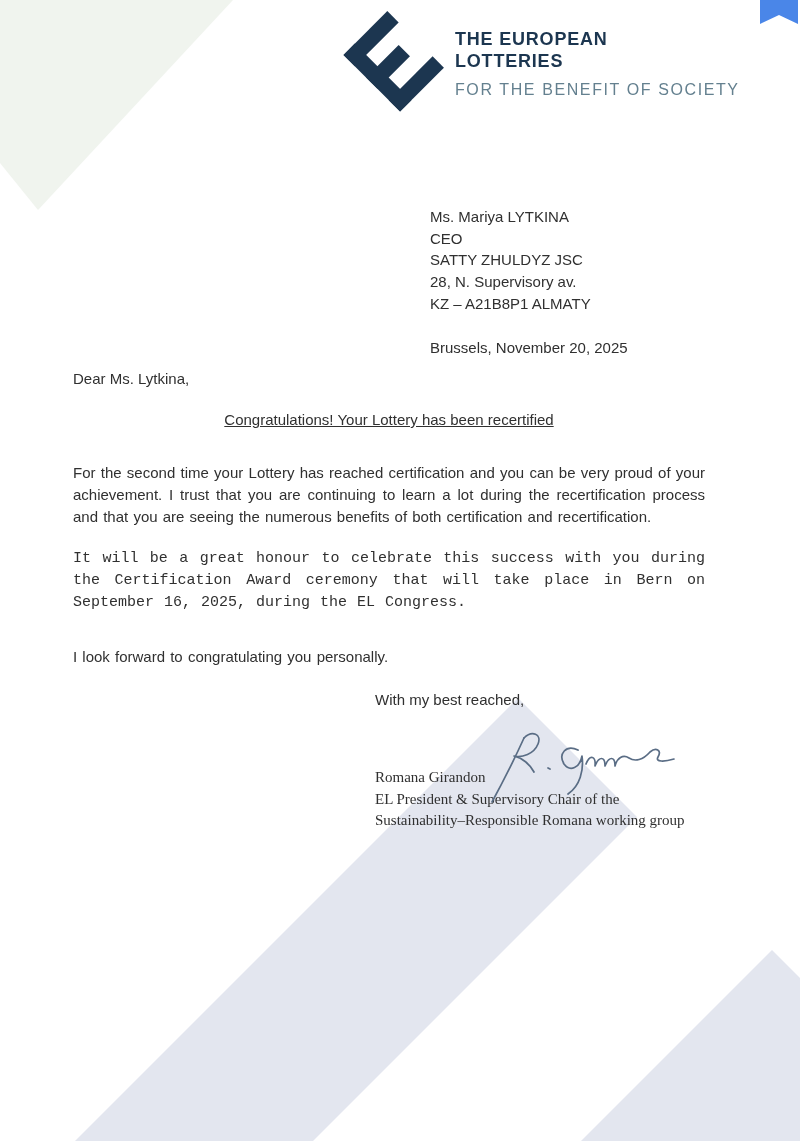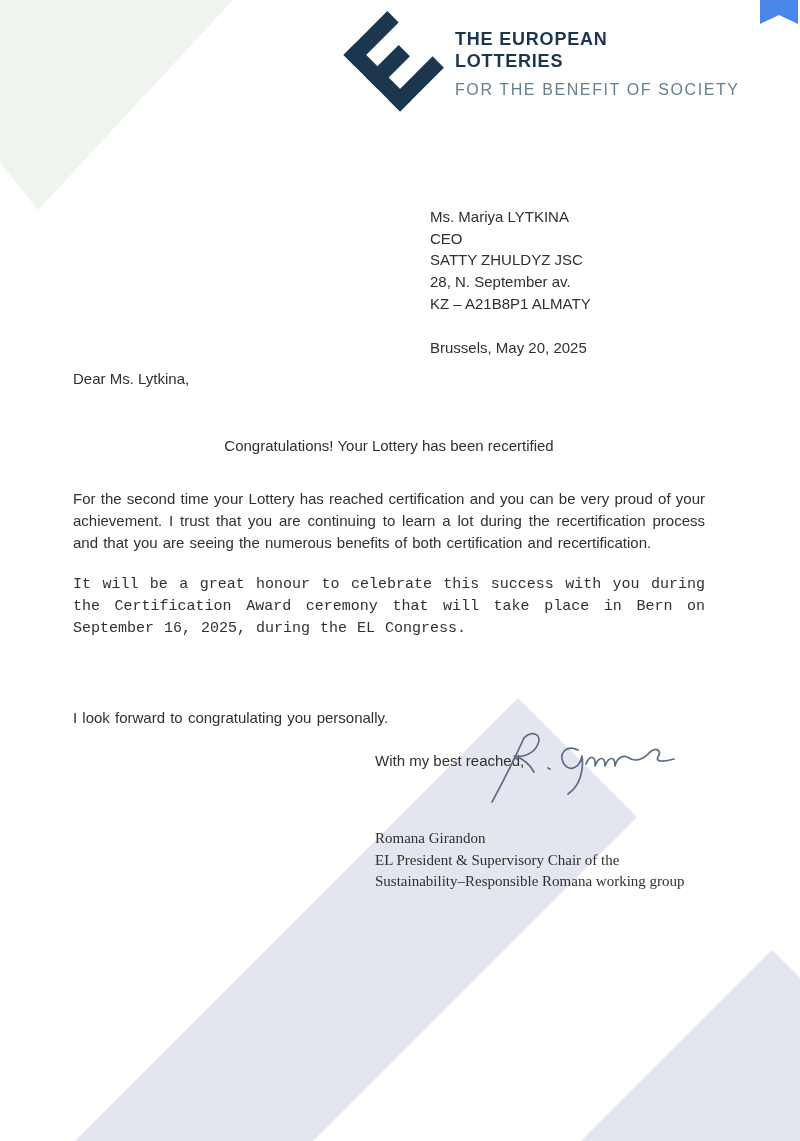--- a/index.html
+++ b/index.html
@@ -31,25 +31,25 @@
   .logo-tagline{
     color:var(--slate,#64808f);font-size:16px;letter-spacing:1.6px;
     margin-top:9px;white-space:nowrap;
   }
   
   .recipient{position:absolute;left:430px;top:166px;z-index:2;font-size:15px;line-height:21.7px;margin-top:40px;}
   .dateline{margin-top:22px;}
   
   .body{position:absolute;left:73px;top:368px;width:632px;z-index:2;font-size:15px;line-height:22px;}
   .salutation{}
-  .headline{text-align:center;margin-top:45px;}
+  .headline{text-align:center;margin-top:19px;text-decoration:underline;}
   .para{text-align:justify;word-spacing:1px;}
   .para-1{margin-top:31px;}
   .para-2{margin-top:20px;font-family:Liberation Mono, monospace;}
-  .para-3{margin-top:67px;text-align:left;}
+  .para-3{margin-top:32px;text-align:left;}
   .closing{margin-top:21px;margin-left:302px;}
   .sigblock{margin-top:56px;margin-left:302px;line-height:21.7px;font-family:Liberation Serif, serif;}
   
   .signature-svg{position:absolute;left:478px;top:728px;width:210px;height:80px;z-index:2;pointer-events:none;overflow:visible;}
 </style>
 </head>
 <body>
 
 <div class="page">
 
@@ -76,23 +76,23 @@
         <div>LOTTERIES</div>
       </div>
       <div class="logo-tagline">FOR THE BENEFIT OF SOCIETY</div>
     </div>
   </div>
 
   <div class="recipient">
     <div>Ms. Mariya LYTKINA</div>
     <div>CEO</div>
     <div>SATTY ZHULDYZ JSC</div>
-    <div>28, N. September av.</div>
+    <div>28, N. Supervisory av.</div>
     <div>KZ – A21B8P1 ALMATY</div>
-    <div class="dateline">Brussels, May 20, 2025</div>
+    <div class="dateline">Brussels, November 20, 2025</div>
   </div>
 
   <div class="body">
     <div class="salutation">Dear Ms. Lytkina,</div>
     <div class="headline">Congratulations! Your Lottery has been recertified</div>
     <div class="para para-1">For the second time your Lottery has reached certification and you can be very proud of your achievement. I trust that you are continuing to learn a lot during the recertification process and that you are seeing the numerous benefits of both certification and recertification.</div>
     <div class="para para-2">It will be a great honour to celebrate this success with you during the Certification Award ceremony that will take place in Bern on September 16, 2025, during the EL Congress.</div>
     <div class="para para-3">I look forward to congratulating you personally.</div>
     <div class="closing">With my best reached,</div>
     <div class="sigblock">

